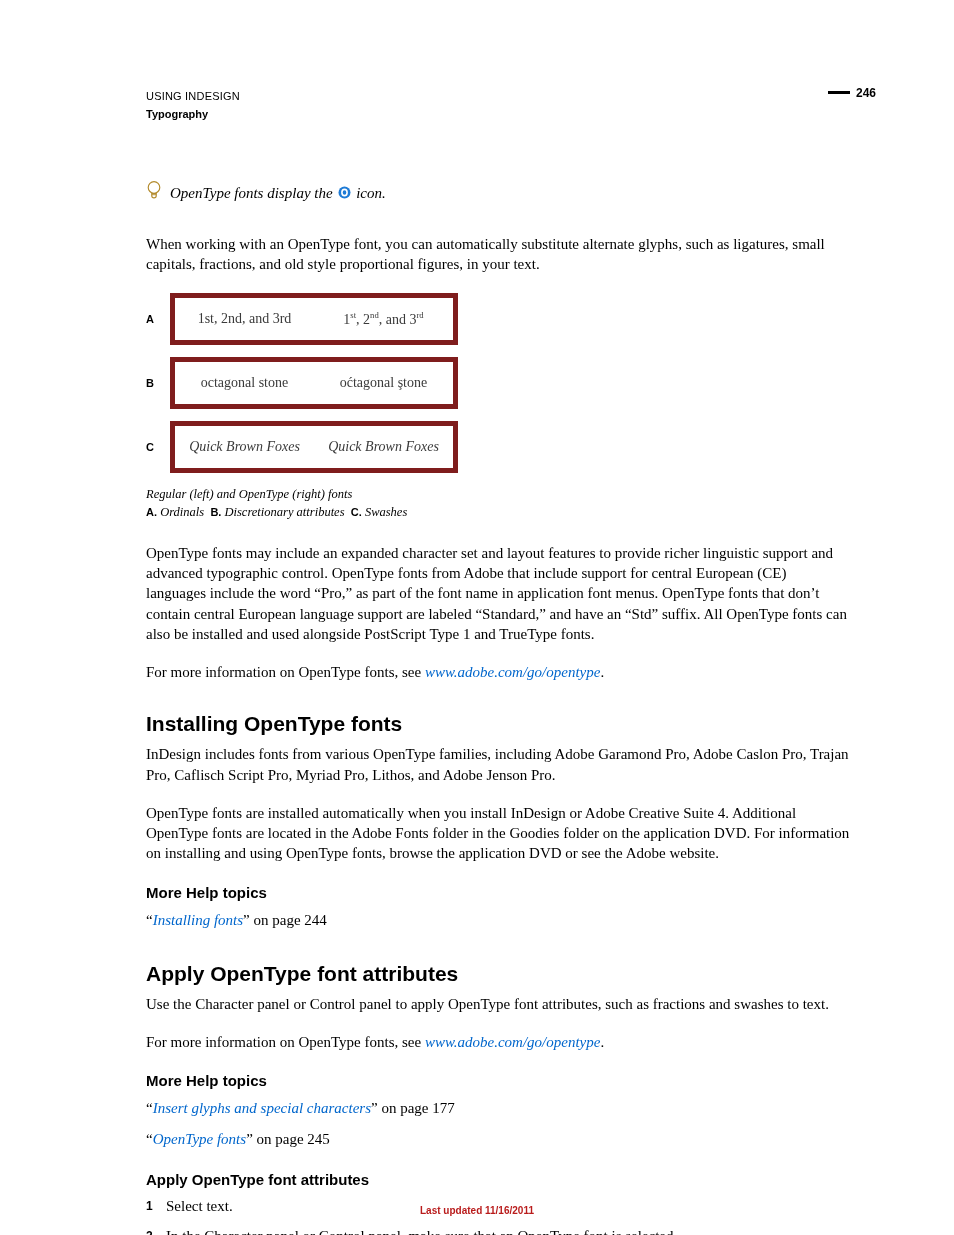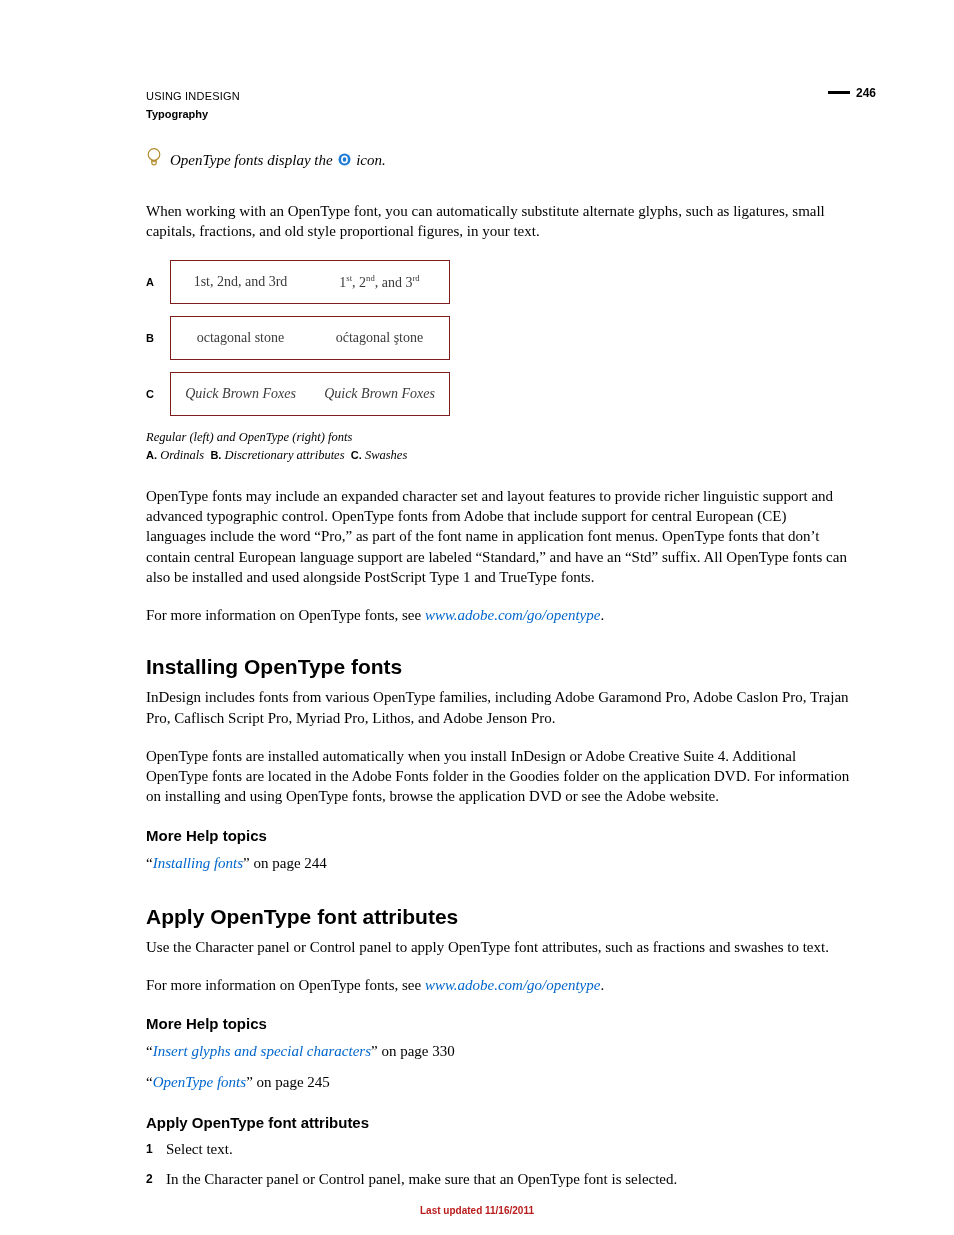--- a/index.html
+++ b/index.html
@@ -28,21 +28,21 @@
     width: 22px;
     border-top: 3px solid #000;
     vertical-align: middle;
     margin-right: 6px;
     transform: translateY(-1px);
   }
   .running-head {
     font-family: "Myriad Pro", Arial, Helvetica, sans-serif;
     font-size: 11px;
     line-height: 1.6;
-    margin-bottom: 27px;
+    margin-bottom: 60px;
   }
   .running-head .line1 { letter-spacing: .2px; }
   .running-head .line2 { font-weight: bold; }
   .tip-row {
     display: flex;
     align-items: flex-start;
     gap: 8px;
     margin-bottom: 30px;
   }
   .tip-text {
@@ -71,21 +71,21 @@
     gap: 12px;
     margin-bottom: 12px;
   }
   .figure-label {
     font-family: "Myriad Pro", Arial, Helvetica, sans-serif;
     font-weight: bold;
     font-size: 11px;
     width: 12px;
   }
   .figure-box {
-    border: 1px solid #7f1d1d;
+    border: 5px solid #7f1d1d;
     width: 278px;
     height: 42px;
     display: flex;
     align-items: center;
     justify-content: space-between;
     font-size: 14px;
     color: #3a3a3a;
     font-family: Georgia, "Times New Roman", serif;
   }
   .figure-box .cell {
@@ -240,21 +240,21 @@
   <h3 class="subhead">More Help topics</h3>
   <p class="xref">“<a href="#" class="link">Installing fonts</a><span>” on page 244</span></p>
 
   <h2 class="section">Apply OpenType font attributes</h2>
   <p class="body">Use the Character panel or Control panel to apply OpenType font attributes, such as fractions and swashes to text.</p>
   <p class="body">
     <span>For more information on OpenType fonts, see </span><a href="#" class="link">www.adobe.com/go/opentype</a><span>.</span>
   </p>
 
   <h3 class="subhead">More Help topics</h3>
-  <p class="xref">“<a href="#" class="link">Insert glyphs and special characters</a><span>” on page 330</span></p>
+  <p class="xref">“<a href="#" class="link">Insert glyphs and special characters</a><span>” on page 177</span></p>
   <p class="xref">“<a href="#" class="link">OpenType fonts</a><span>” on page 245</span></p>
 
   <h3 class="subhead">Apply OpenType font attributes</h3>
   <ol class="steps">
     <li>Select text.</li>
     <li>In the Character panel or Control panel, make sure that an OpenType font is selected.</li>
   </ol>
 
   <div class="footer">Last updated 11/16/2011</div>
 </div>

